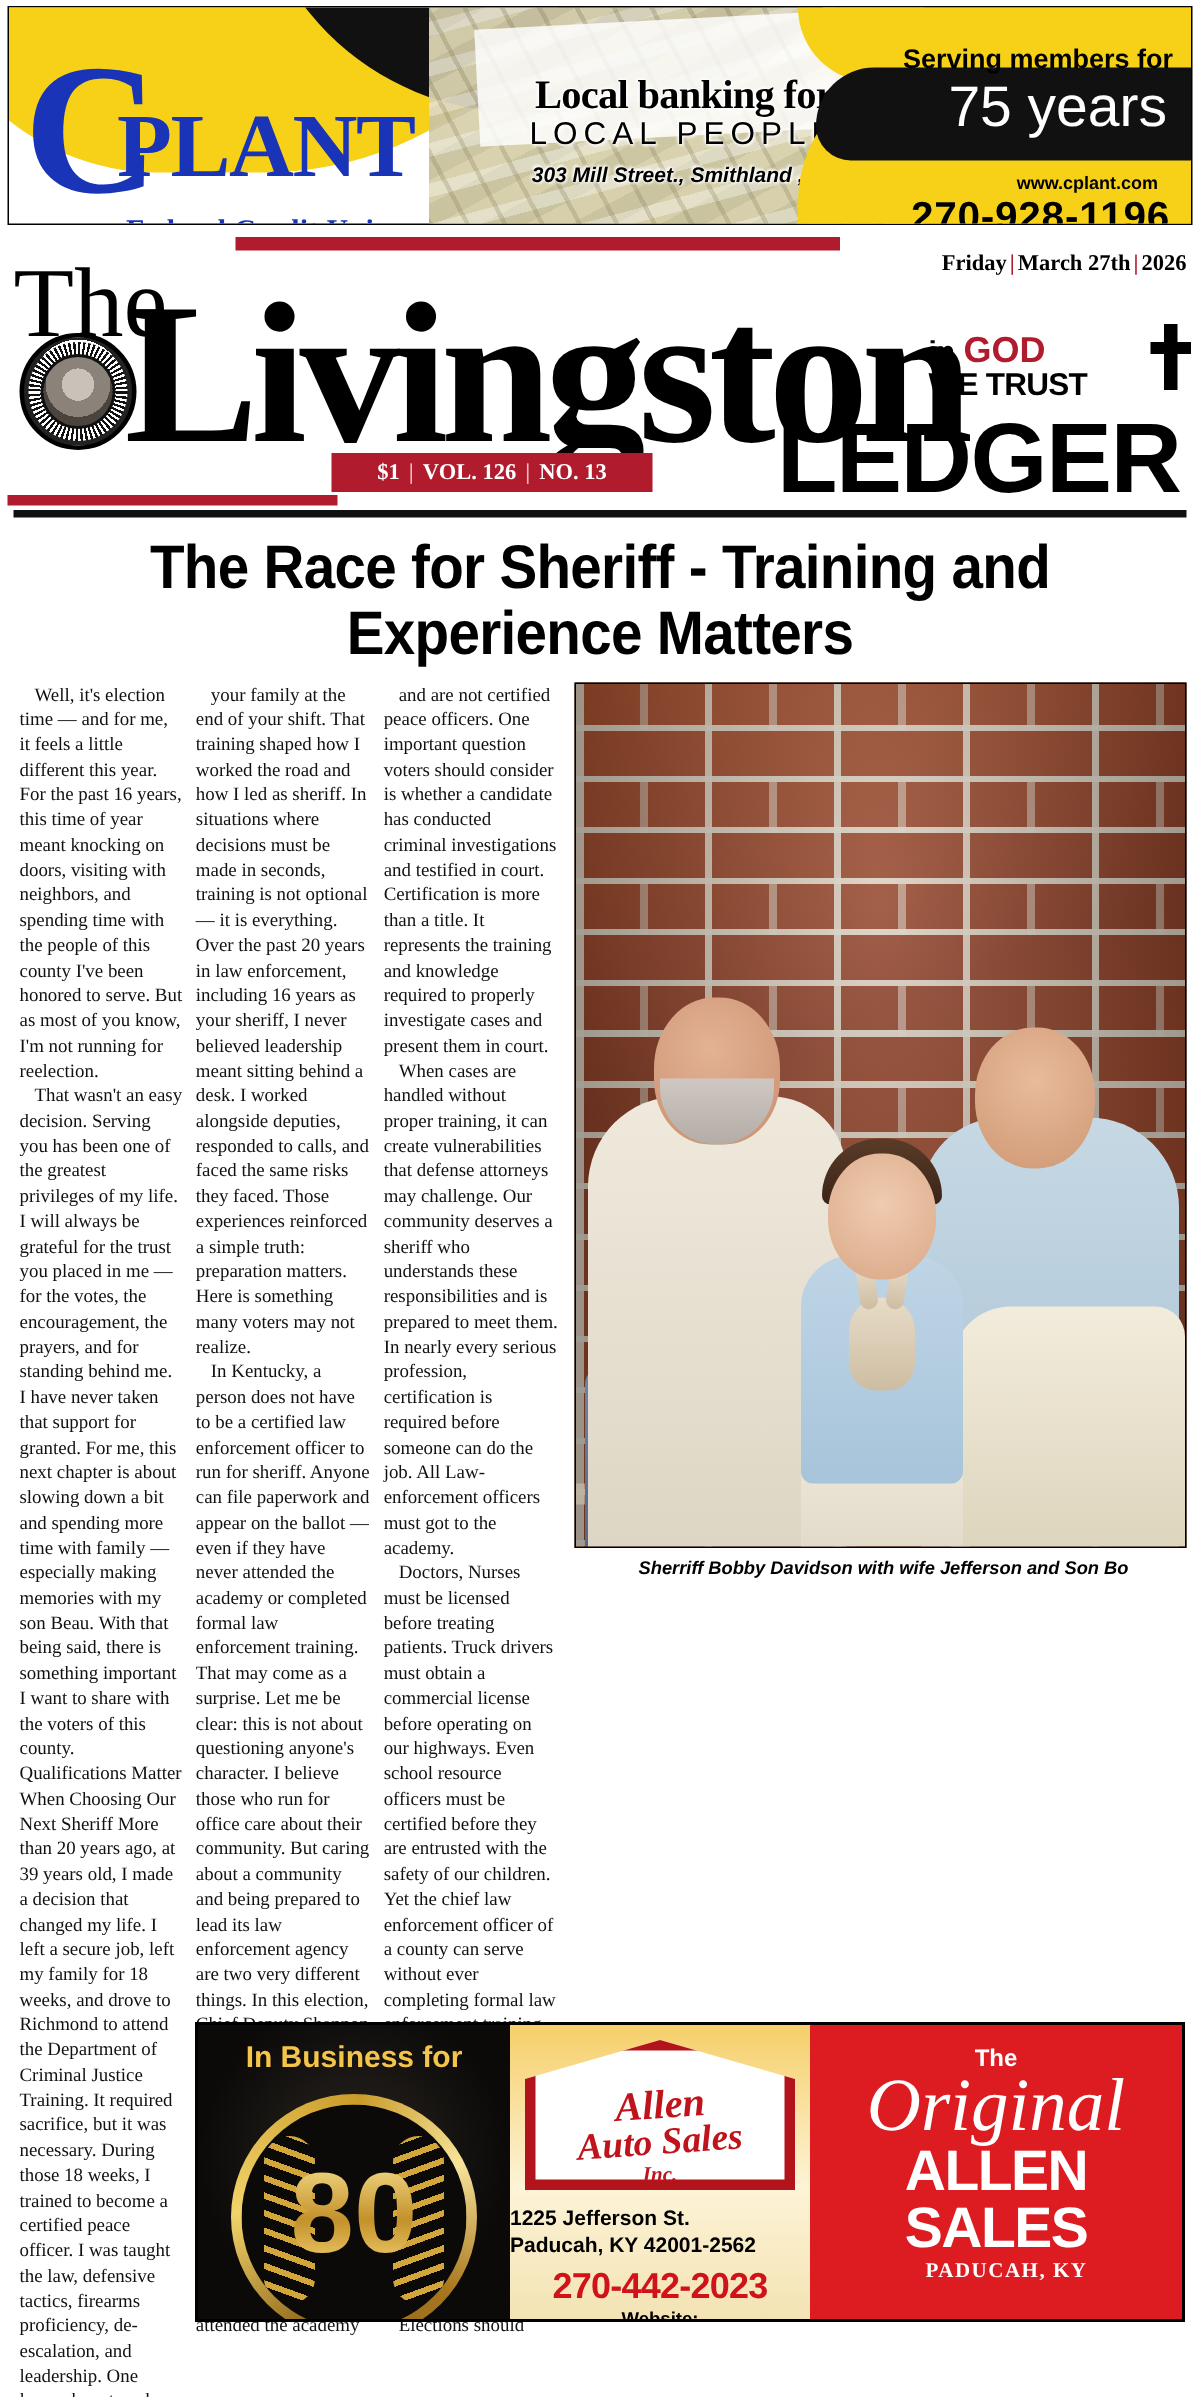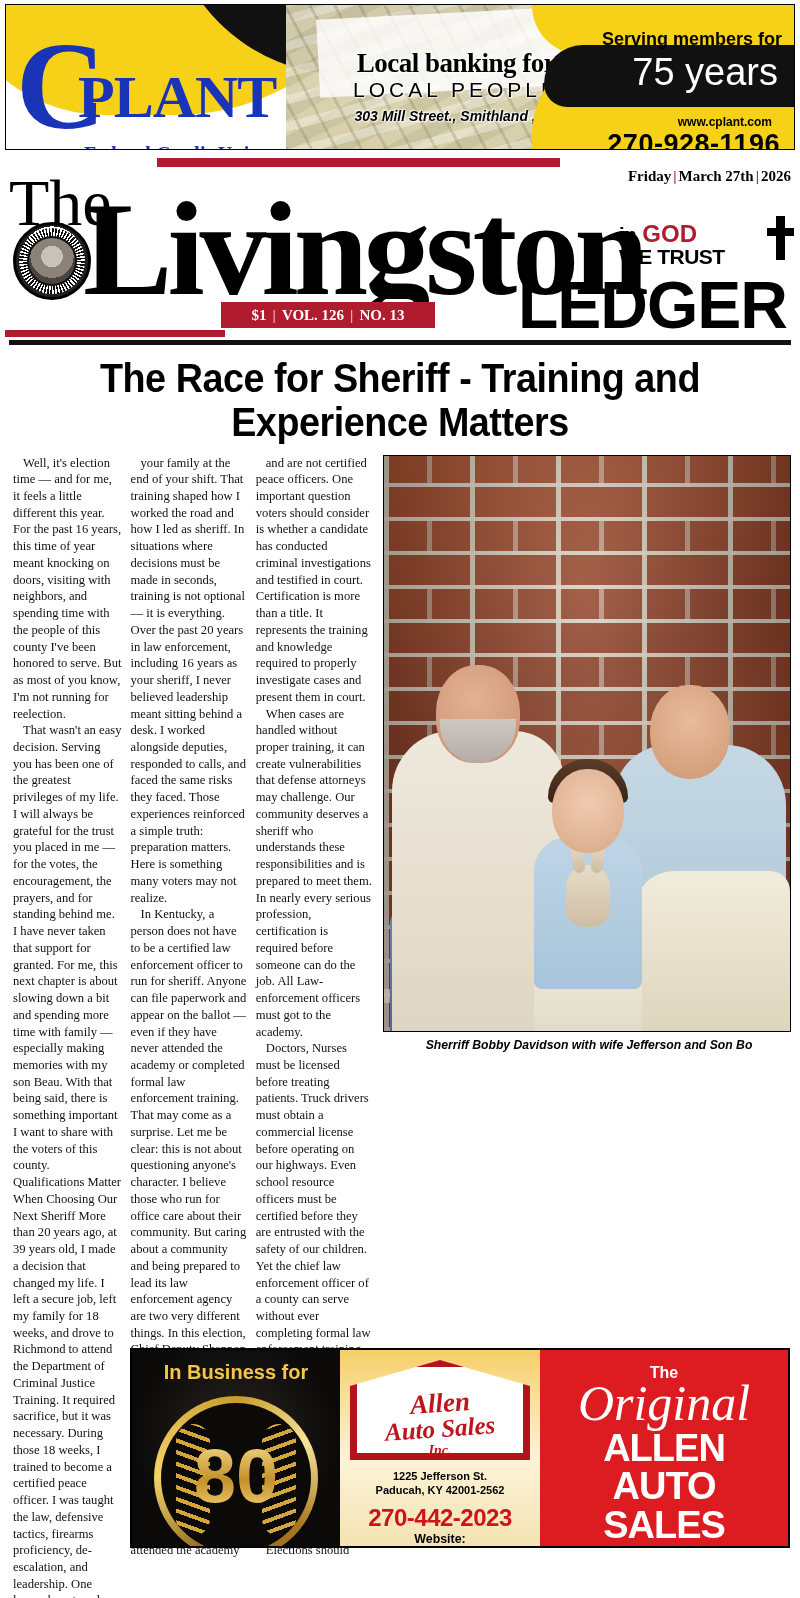--- a/index.html
+++ b/index.html
@@ -435,23 +435,23 @@
     font-family:"Liberation Serif", serif; font-weight:bold; font-style:italic;
     font-size:25px; color:#c0141c; line-height:.92;
     transform: rotate(-4deg);
   }
   .ba-inc {
     position:absolute; left:0; top:76px; width:100%; text-align:center;
     font-family:"Liberation Serif", serif; font-weight:bold; font-style:italic;
     font-size:14px; color:#c0141c;
   }
   .ba-addr {
-    margin-top:10px; text-align:center;
-    font-family:"Liberation Sans", sans-serif; font-weight:bold;
-    font-size:11px; color:#000; line-height:1.25;
+    margin-top:10px; 
+    font-family:"Liberation Sans", sans-serif; font-weight:bold;
+    font-size:14px; color:#000; line-height:1.25;
   }
   .ba-phone {
     margin-top:6px; text-align:center;
     font-family:"Liberation Sans", sans-serif; font-weight:bold;
     font-size:24px; color:#d01318; letter-spacing:-.5px;
   }
   .ba-web, .ba-fb {
     text-align:center;
     font-family:"Liberation Sans", sans-serif; font-weight:bold;
     font-size:12.4px; color:#000; line-height:1.25;
@@ -472,21 +472,21 @@
   .ba-original {
     font-family:"Liberation Serif", serif; font-style:italic;
     font-size:50px; color:#fff; line-height:1; margin-top:-4px;
   }
   .ba-big {
     font-family:"Liberation Sans", sans-serif; font-weight:bold;
     font-size:38px; color:#fff; line-height:.96; letter-spacing:-1px;
     margin-top:2px;
   }
   .ba-paducah {
-    font-family:Liberation Mono, monospace; font-weight:bold;
+    font-family:Liberation Serif, serif; font-weight:bold;
     font-size:14px; color:#fff; letter-spacing:1px; margin-top:2px;padding-left:14px;
   }
 </style>
 </head>
 <body>
 
 <div class="cplant-ad">
   <div class="cp-yellow-swoosh"></div>
   <div class="cp-black-swoosh"></div>
   <div class="cp-money"></div>
@@ -619,18 +619,17 @@
     <div class="ba-phone">270-442-2023</div>
     <div class="ba-web">Website: www.allenautosales.com</div>
     <div class="ba-fb">Facebook: Allen Auto Sales Inc.</div>
     <div class="ba-redline"></div>
   </div>
 
   <div class="ba-right">
     <div class="ba-the">The</div>
     <div class="ba-original">Original</div>
     <div class="ba-big">ALLEN</div>
-    <div class="ba-big">AUTO</div>
     <div class="ba-big">SALES</div>
     <div class="ba-paducah">PADUCAH, KY</div>
   </div>
 
 </div>
 
 </body></html>

